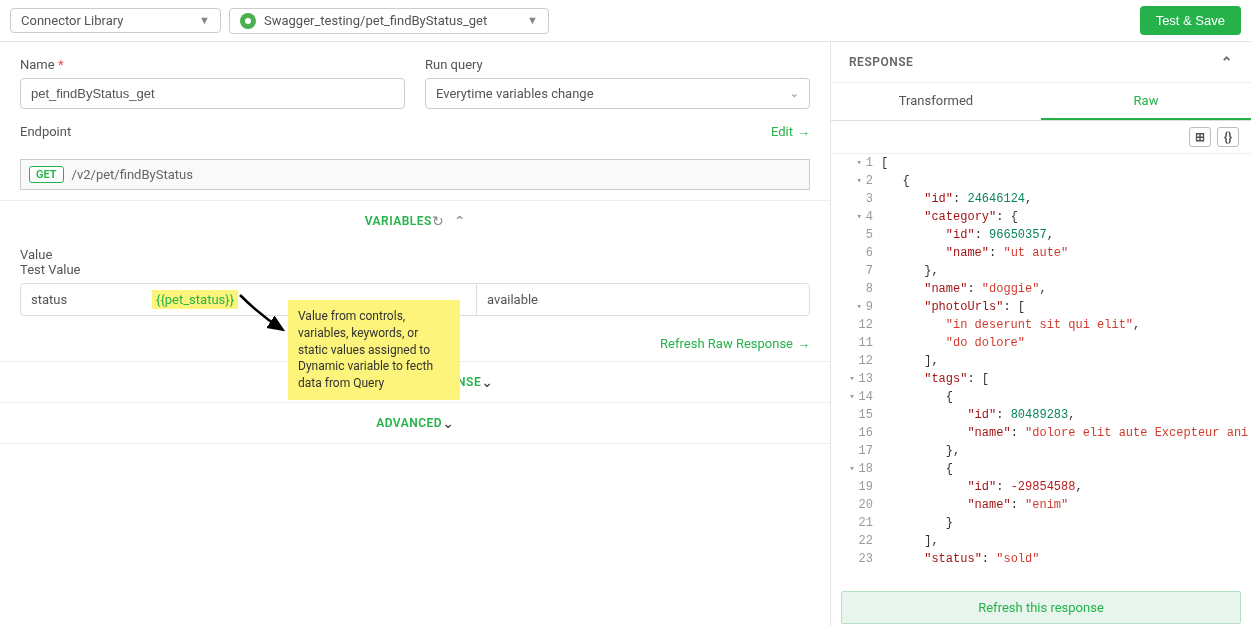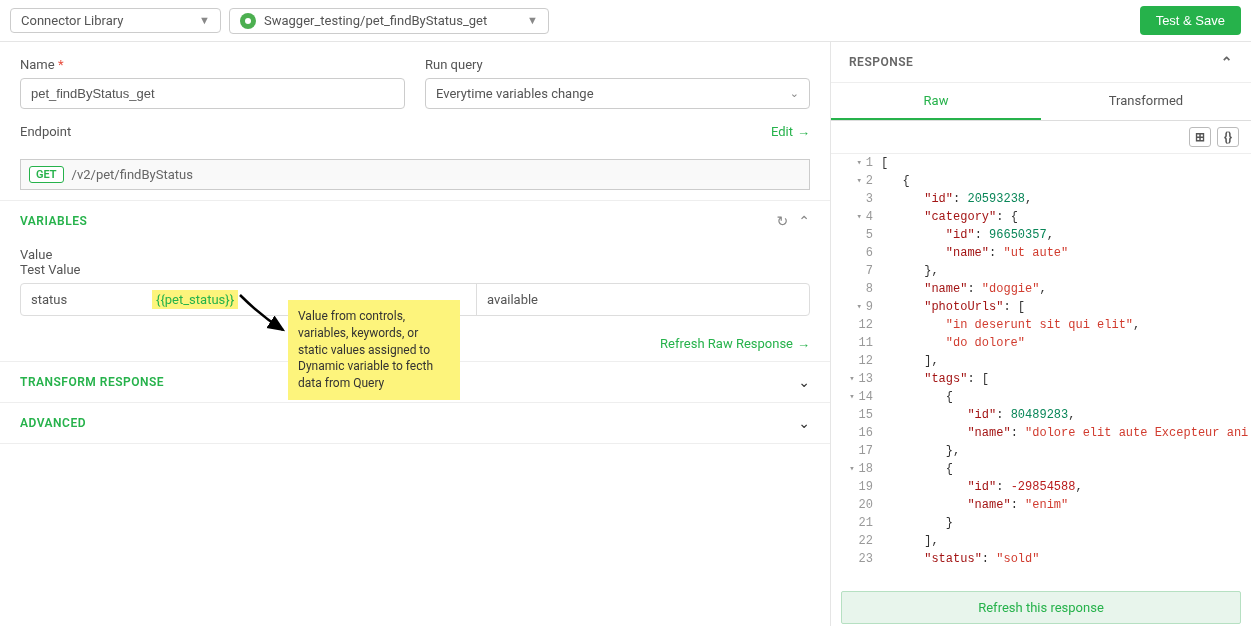--- a/index.html
+++ b/index.html
@@ -21,21 +21,21 @@
 .form-col { flex: 1; }
 .label { font-size: 13px; color: #555; margin-bottom: 6px; display: block; }
 .required { color: #e74c3c; }
 .input { width: 100%; border: 1px solid #ccc; border-radius: 4px; padding: 7px 10px; font-size: 13px; color: #555; }
 .select-like { display: flex; align-items: center; justify-content: space-between; border: 1px solid #ccc; border-radius: 4px; padding: 7px 10px; font-size: 13px; color: #555; cursor: pointer; }
 .endpoint-row { display: flex; align-items: center; justify-content: space-between; margin-bottom: 20px; }
 .edit-link { color: #26b24b; font-size: 13px; cursor: pointer; display: flex; align-items: center; gap: 4px; }
 .endpoint-box { display: flex; align-items: center; border: 1px solid #ccc; border-radius: 0; padding: 6px 8px; gap: 8px; background: #f9f9f9; }
 .method-badge { border: 1px solid #26b24b; color: #26b24b; border-radius: 3px; padding: 1px 6px; font-size: 11px; font-weight: 600; background: #fff; }
 .endpoint-path { color: #666; font-size: 13px; }
-.section-header { display: flex; align-items: center; justify-content: space-between; padding: 12px 20px; border-top: 1px solid #eee; }
+.section-header { display: flex; align-items: center; justify-content: center; padding: 12px 20px; border-top: 1px solid #eee; }
 .section-title { color: #26b24b; font-weight: 600; font-size: 12px; letter-spacing: 0.5px; }
 .section-icons { display: flex; gap: 10px; align-items: center; color: #888; }
 .icon-btn { cursor: pointer; font-size: 14px; }
 .var-table { padding: 0 20px 10px; }
 .var-head { display: flex; padding: 6px 0; color: #555; font-size: 13px; flex-direction: column; }
 .var-col-name { width: 125px; }
 .var-col-val { width: 330px; }
 .var-col-test { flex: 1; }
 .var-row { display: flex; align-items: center; border: 1px solid #ddd; border-radius: 4px; }
 .var-cell-name { width: 125px; padding: 8px 10px; color: #555; }
@@ -158,22 +158,22 @@
       <span class="icon-btn">⌄</span>
     </div>
   </div>
 
   <div class="right-panel">
     <div class="resp-header">
       <span>RESPONSE</span>
       <span class="icon-btn">⌃</span>
     </div>
     <div class="tabs">
+      <div class="tab">Transformed</div>
       <div class="tab active">Raw</div>
-      <div class="tab">Transformed</div>
     </div>
     <div class="toolbar">
       <span class="tool-icon">⊞</span>
       <span class="tool-icon">{}</span>
     </div>
     <div class="code-wrap">
       <div class="code-area" id="code-area">
           <div class="code-line">
             <div class="gutter">
               <span class="fold">▾</span>
@@ -185,21 +185,21 @@
             <div class="gutter">
               <span class="fold">▾</span>
               <span>2</span>
             </div>
             <div class="code-text"><span>   </span><span class="punct">{</span></div>
           </div>
           <div class="code-line">
             <div class="gutter">
               <span>3</span>
             </div>
-            <div class="code-text"><span>      </span><span class="key">"id"</span><span class="punct">: </span><span class="num">20593238</span><span class="punct">,</span></div>
+            <div class="code-text"><span>      </span><span class="key">"id"</span><span class="punct">: </span><span class="num">24646124</span><span class="punct">,</span></div>
           </div>
           <div class="code-line">
             <div class="gutter">
               <span class="fold">▾</span>
               <span>4</span>
             </div>
             <div class="code-text"><span>      </span><span class="key">"category"</span><span class="punct">: {</span></div>
           </div>
           <div class="code-line">
             <div class="gutter">

